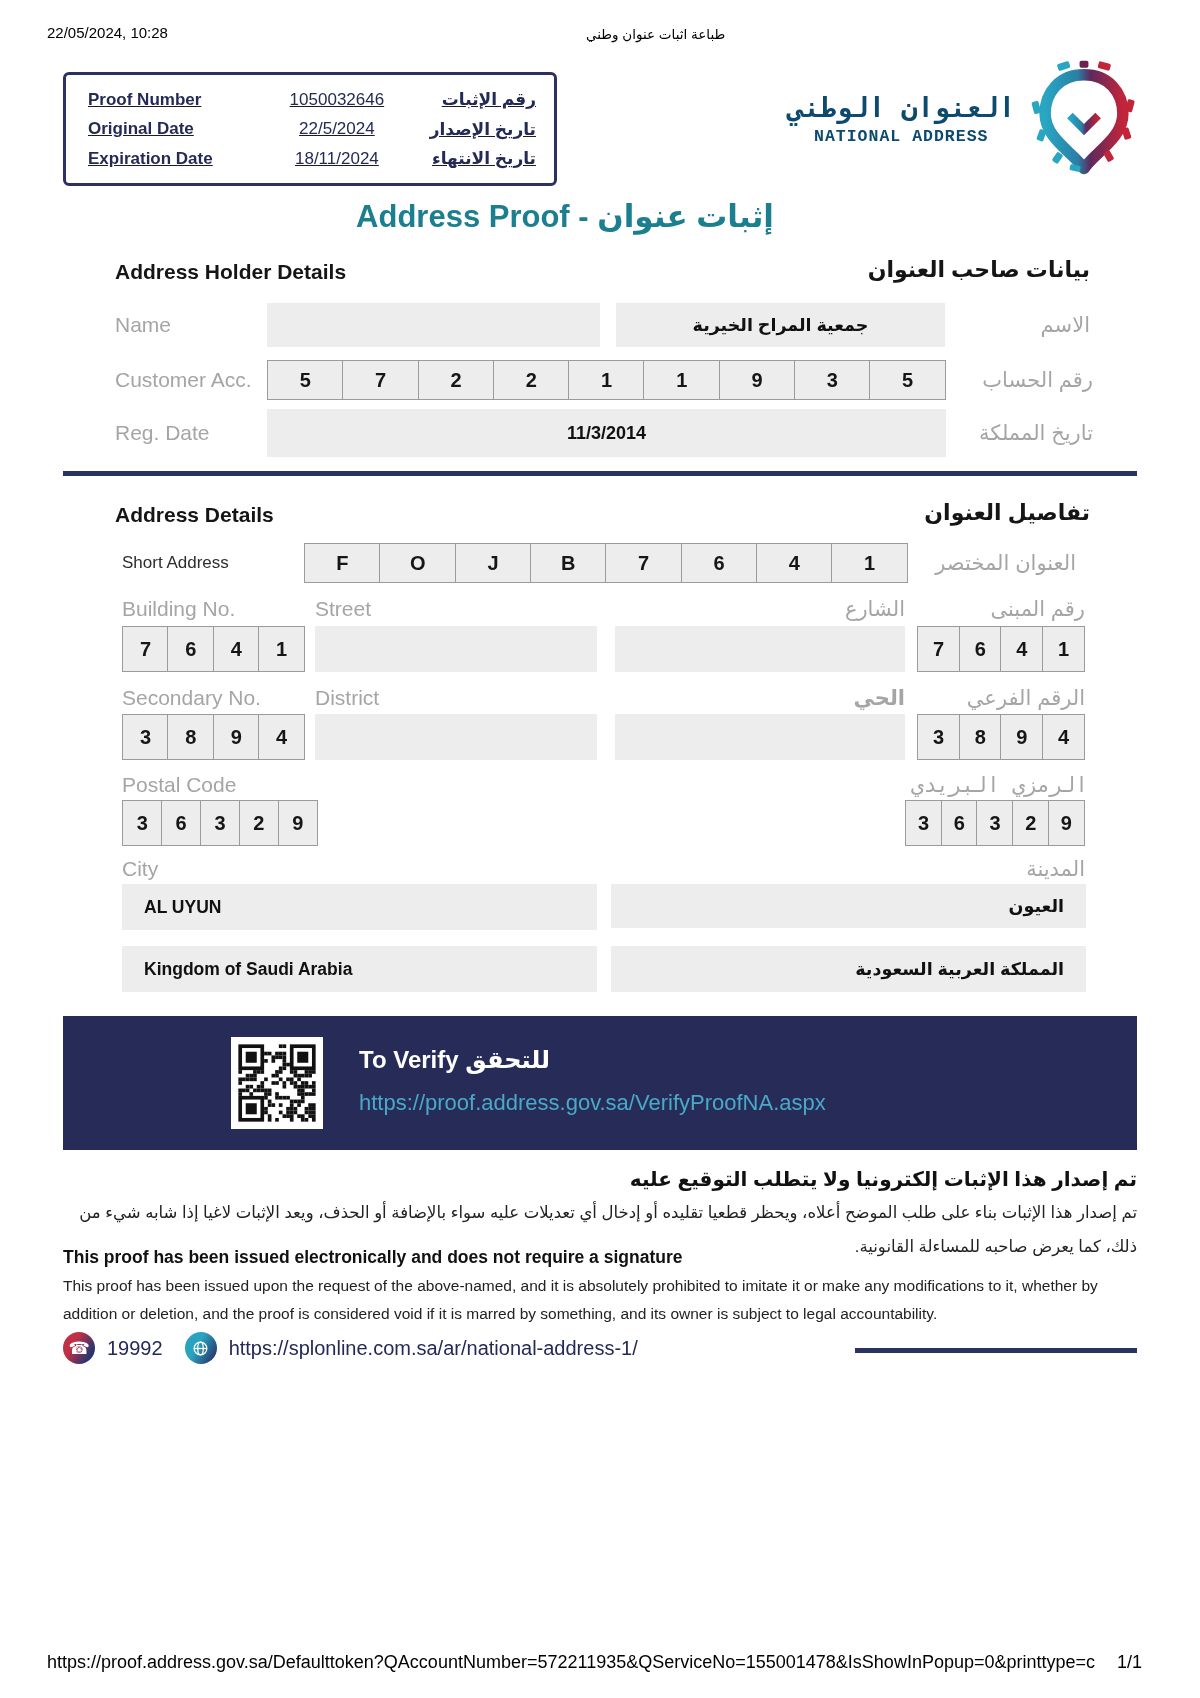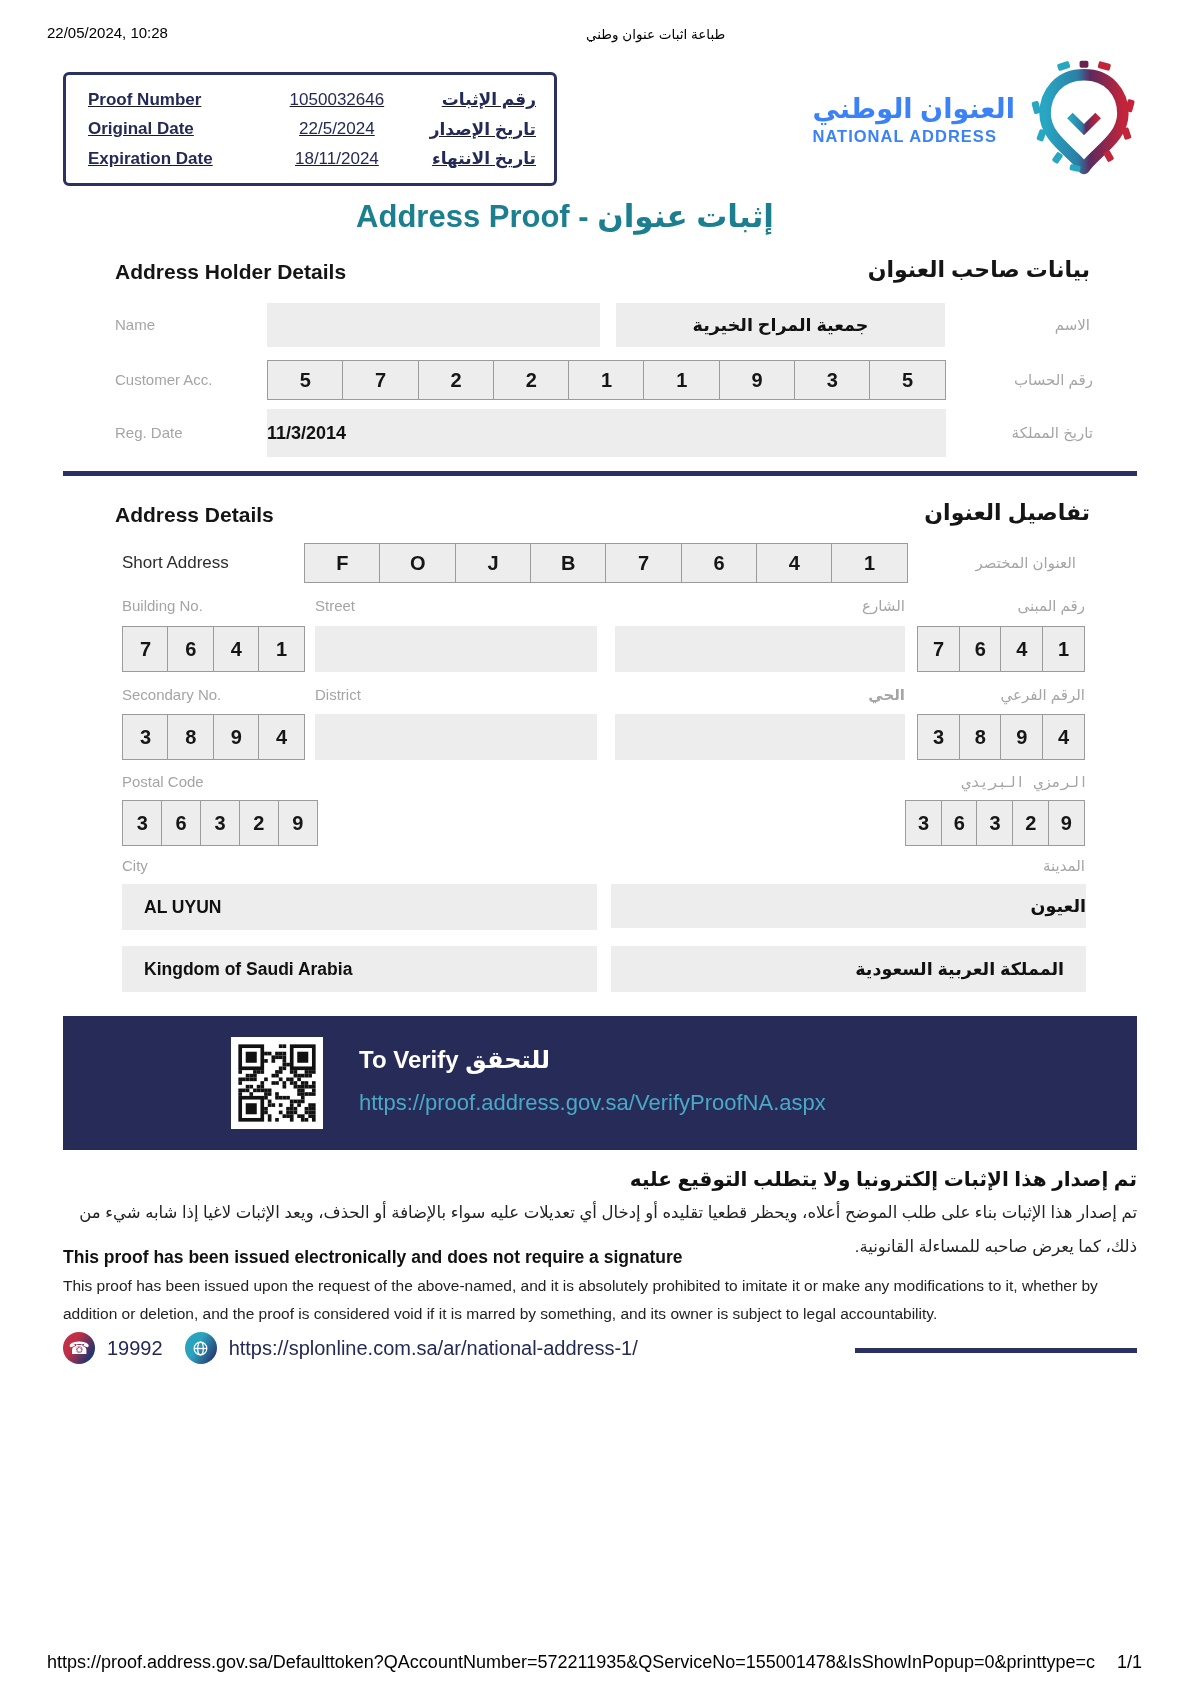--- a/index.html
+++ b/index.html
@@ -1,20 +1,20 @@
 <!DOCTYPE html>
 <html><head>
 <meta charset="utf-8">
 <style>
   * { margin:0; padding:0; box-sizing:border-box; }
   body { width:1200px; height:1698px; background:#ffffff;
          font-family:"Liberation Sans","DejaVu Sans",sans-serif; color:#1c1c1c; }
   .page { position:relative; width:1200px; height:1698px; overflow:hidden; }
   .abs { position:absolute; }
-  .lbl { color:#a5a5a5; font-size:15px; white-space:nowrap; }
+  .lbl { color:#a5a5a5; font-size:21px; white-space:nowrap; }
   .dlbl { color:#2e2e2e; font-size:17px; white-space:nowrap; }
   .gbox { background:#ededed; }
   .cells { display:flex; }
   .cell { flex:1; background:#ededed; border:1.5px solid #9b9b9b; margin-left:-1.5px;
           display:flex; align-items:center; justify-content:center;
           font-weight:700; font-size:20px; color:#161616; }
   .cell:first-child { margin-left:0; }
   .hdr { font-size:15px; color:#000; }
   .proof-box { border:3px solid #2b3161; border-radius:6px; padding:14px 18px 14px 22px;
                display:flex; flex-direction:column; justify-content:space-between;text-decoration:underline; }
@@ -33,21 +33,21 @@
   .disc-h-ar { font-weight:700; font-size:20px; color:#111; }
   .disc-b-ar { font-size:16.5px; color:#222; line-height:2.05; text-align:right; }
   .disc-h-en { font-weight:700; font-size:17.5px; color:#111; }
   .disc-b-en { font-size:15.5px; color:#222; line-height:1.8; }
   .icon-circle { width:32px; height:32px; border-radius:50%; display:flex;
                  align-items:center; justify-content:center; }
   .icon-phone { background:linear-gradient(120deg,#c03046 35%,#28356e 80%); color:#fff; font-size:17px; }
   .icon-globe { background:linear-gradient(120deg,#2aa3bf 40%,#28356e 90%); }
   .contact-txt { color:#242a56; font-size:20px; white-space:nowrap; }
   .bar { background:#2b3161; }
-  .logo-text { text-align:left; color:#3b82f6; }
+  .logo-text { text-align:center; color:#0c4a6e;font-family:Liberation Mono, monospace; }
   .logo-ar { font-weight:700; font-size:27px; direction:rtl; }
   .logo-en { font-weight:700; font-size:16.5px; letter-spacing:1px; margin-top:2px; }
   .ftr { font-size:18px; color:#000; }
 </style>
 </head>
 <body>
 
 <div class="page">
 
   <div class="abs hdr" style="left:47px; top:24px;">22/05/2024, 10:28</div>
@@ -126,21 +126,21 @@
     <span class="cell">2</span>
     <span class="cell">1</span>
     <span class="cell">1</span>
     <span class="cell">9</span>
     <span class="cell">3</span>
     <span class="cell">5</span>
   </div>
   <div class="abs lbl ar" style="right:107px; top:360px; line-height:40px;">رقم الحساب</div>
 
   <div class="abs lbl" style="left:115px; top:409px; line-height:48px;">Reg. Date</div>
-  <div class="abs gbox valbox" style="left:267px; top:409px; width:679px; height:48px; font-size:18px;">
+  <div class="abs gbox valbox" style="left:267px; top:409px; width:679px; height:48px; justify-content:center; font-size:18px;">
     <span>11/3/2014</span>
   </div>
   <div class="abs lbl ar" style="right:107px; top:409px; line-height:48px;">تاريخ المملكة</div>
 
   <div class="abs bar" style="left:63px; top:471px; width:1074px; height:5px;"></div>
 
   <div class="abs sec-en" style="left:115px; top:503px;">Address Details</div>
   <div class="abs sec-ar" style="right:110px; top:500px;">تفاصيل العنوان</div>
 
   <div class="abs dlbl" style="left:122px; top:543px; line-height:40px;">Short Address</div>
@@ -212,21 +212,21 @@
     <span class="cell">3</span>
     <span class="cell">2</span>
     <span class="cell">9</span>
   </div>
 
   <div class="abs lbl" style="left:122px; top:857px;">City</div>
   <div class="abs lbl ar" style="right:115px; top:857px;">المدينة</div>
   <div class="abs gbox valbox" style="left:122px; top:884px; width:475px; height:46px; padding-left:22px;">
     <span>AL UYUN</span>
   </div>
-  <div class="abs gbox valbox ar" style="left:611px; top:884px; width:475px; height:44px; ">
+  <div class="abs gbox valbox ar" style="left:611px; top:884px; width:475px; height:44px; padding-right:22px;">
     <span>العيون</span>
   </div>
 
   <div class="abs gbox valbox" style="left:122px; top:946px; width:475px; height:46px; padding-left:22px;">
     <span>Kingdom of Saudi Arabia</span>
   </div>
   <div class="abs gbox valbox ar" style="left:611px; top:946px; width:475px; height:46px; padding-right:22px;">
     <span>المملكة العربية السعودية</span>
   </div>
 

